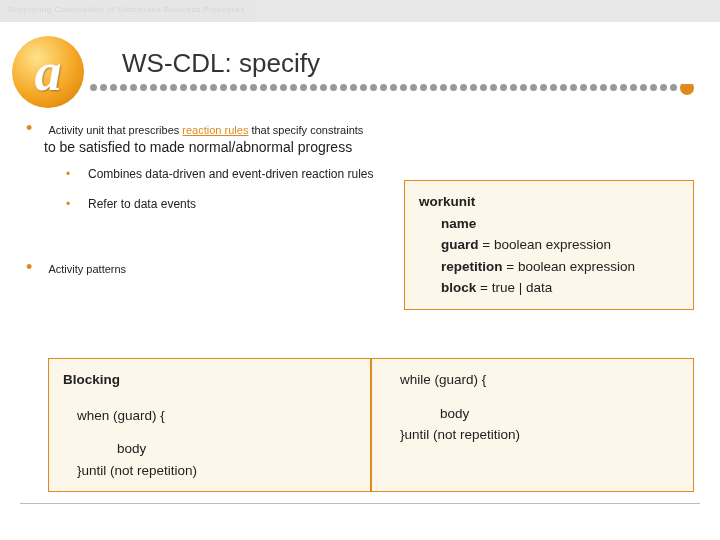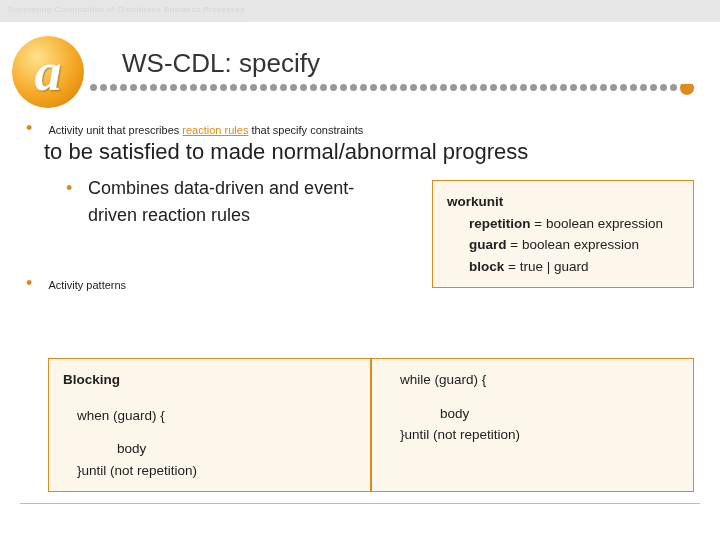--- a/index.html
+++ b/index.html
@@ -88,27 +88,27 @@
     display: inline-block;
     width: 18px;
     margin-left: -2px;
   }
   .bullet-text {
     font-size: 11px;
     color: #222;
     display: inline;
   }
   .highlight { color: #e08a1e; text-decoration: underline; }
-  .line2 { margin-left: 16px; font-size: 22px; color:#222; }
+  .line2 { margin-left: 16px; font-size: 14px; color:#222; }
   ul.sub {
     list-style: none;
     margin: 10px 0 0 38px;
   }
   ul.sub li {
-    font-size: 18px;
+    font-size: 12px;
     color: #222;
     margin-bottom: 12px;
     position: relative;
     padding-left: 22px;
     line-height: 1.5;
   }
   ul.sub li::before {
     content: "•";
     color: #e08a1e;
     position: absolute;
@@ -120,21 +120,21 @@
     background: #fdf6ea;
     padding: 10px 14px;
     font-size: 13.5px;
     color: #222;
     line-height: 1.6;
   }
   .def-box {
     position: absolute;
     top: 62px;
     right: 4px;
-    width: 262px;
+    width: 290px;
   }
   .def-box .ind1 { margin-left: 22px; }
   .def-box b { font-weight: bold; }
   .patterns-row {
     position: absolute;
     top: 240px;
     left: 20px;
     right: 4px;
     display: flex;
   }
@@ -228,29 +228,31 @@
 
 <div class="content">
   <ul class="top">
     <li>
       <span class="bullet-text">
         <span>Activity unit that prescribes </span><span class="highlight">reaction rules</span><span> that specify constraints</span>
       </span>
       <div class="line2">to be satisfied to made normal/abnormal progress</div>
       <ul class="sub">
         <li style="max-width:330px;">Combines data-driven and event-driven reaction rules</li>
+        <li>Refer to data events</li>
       </ul>
     </li>
   </ul>
 
   <div class="box def-box">
     <div><b>workunit</b></div>
+    <div class="ind1"><b>name</b></div>
+    <div class="ind1"><b>guard</b><span> = boolean expression</span></div>
     <div class="ind1"><b>repetition</b><span> = boolean expression</span></div>
-    <div class="ind1"><b>guard</b><span> = boolean expression</span></div>
-    <div class="ind1"><b>block</b><span> = true | guard</span></div>
+    <div class="ind1"><b>block</b><span> = true | data</span></div>
   </div>
 
   <ul class="top" style="margin-top:44px;">
     <li>
       <span class="bullet-text">Activity patterns</span>
     </li>
   </ul>
 
   <div class="patterns-row">
     <div class="box">

